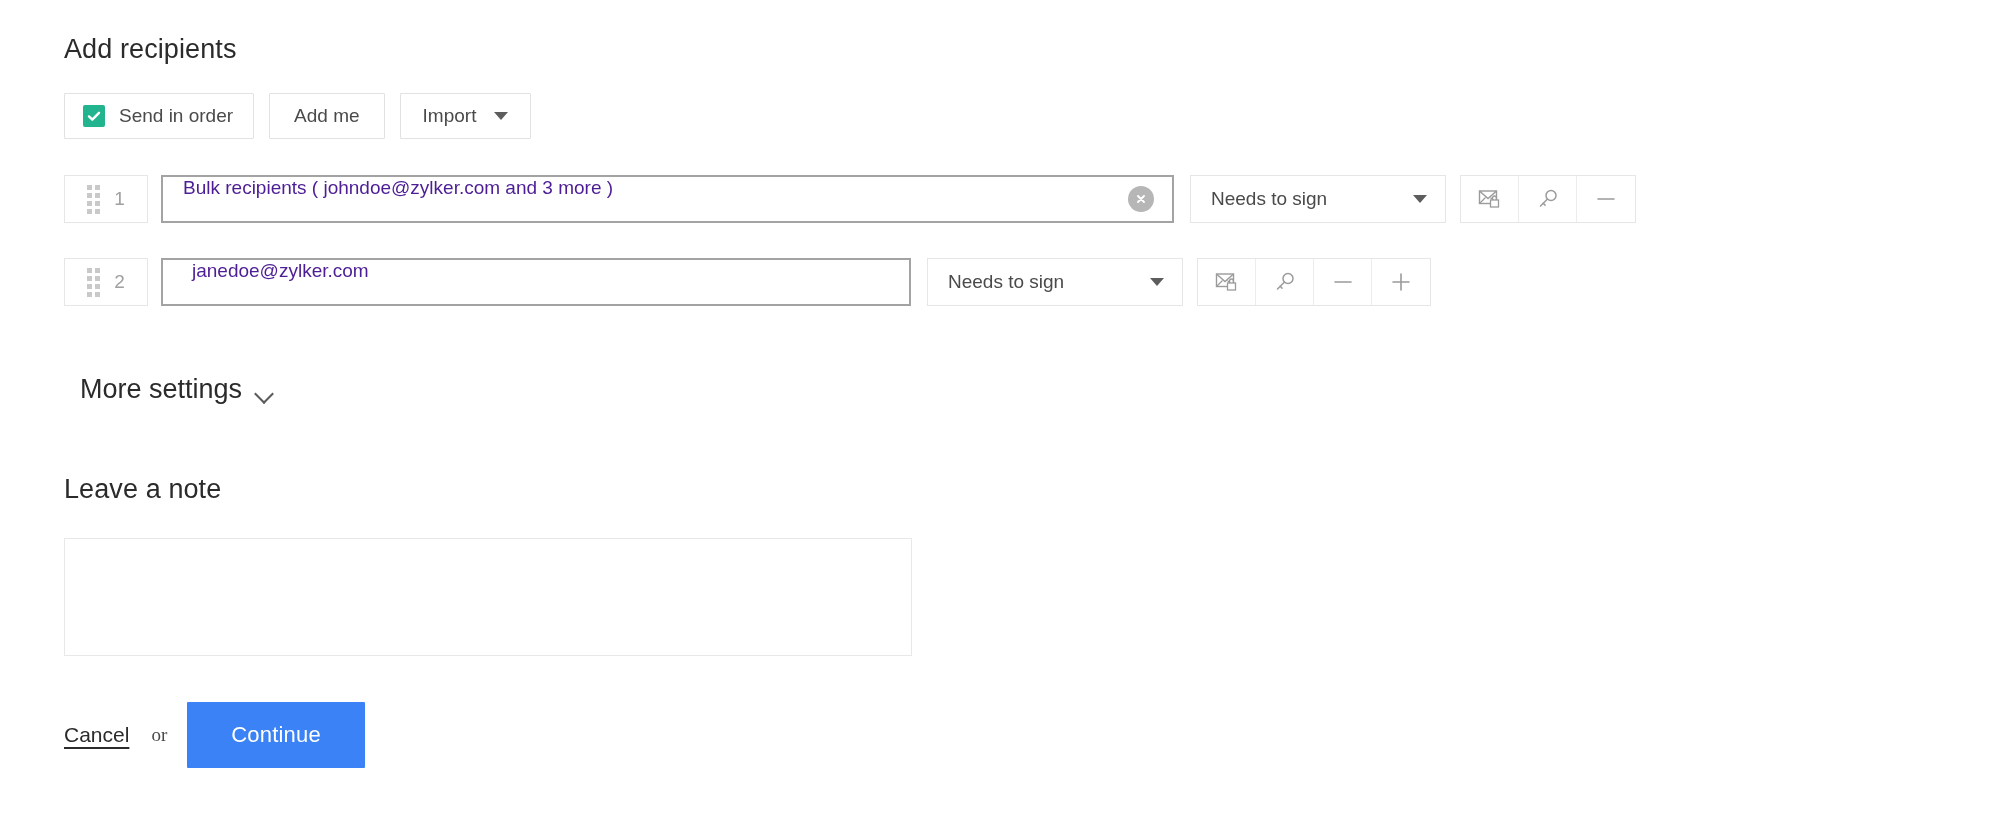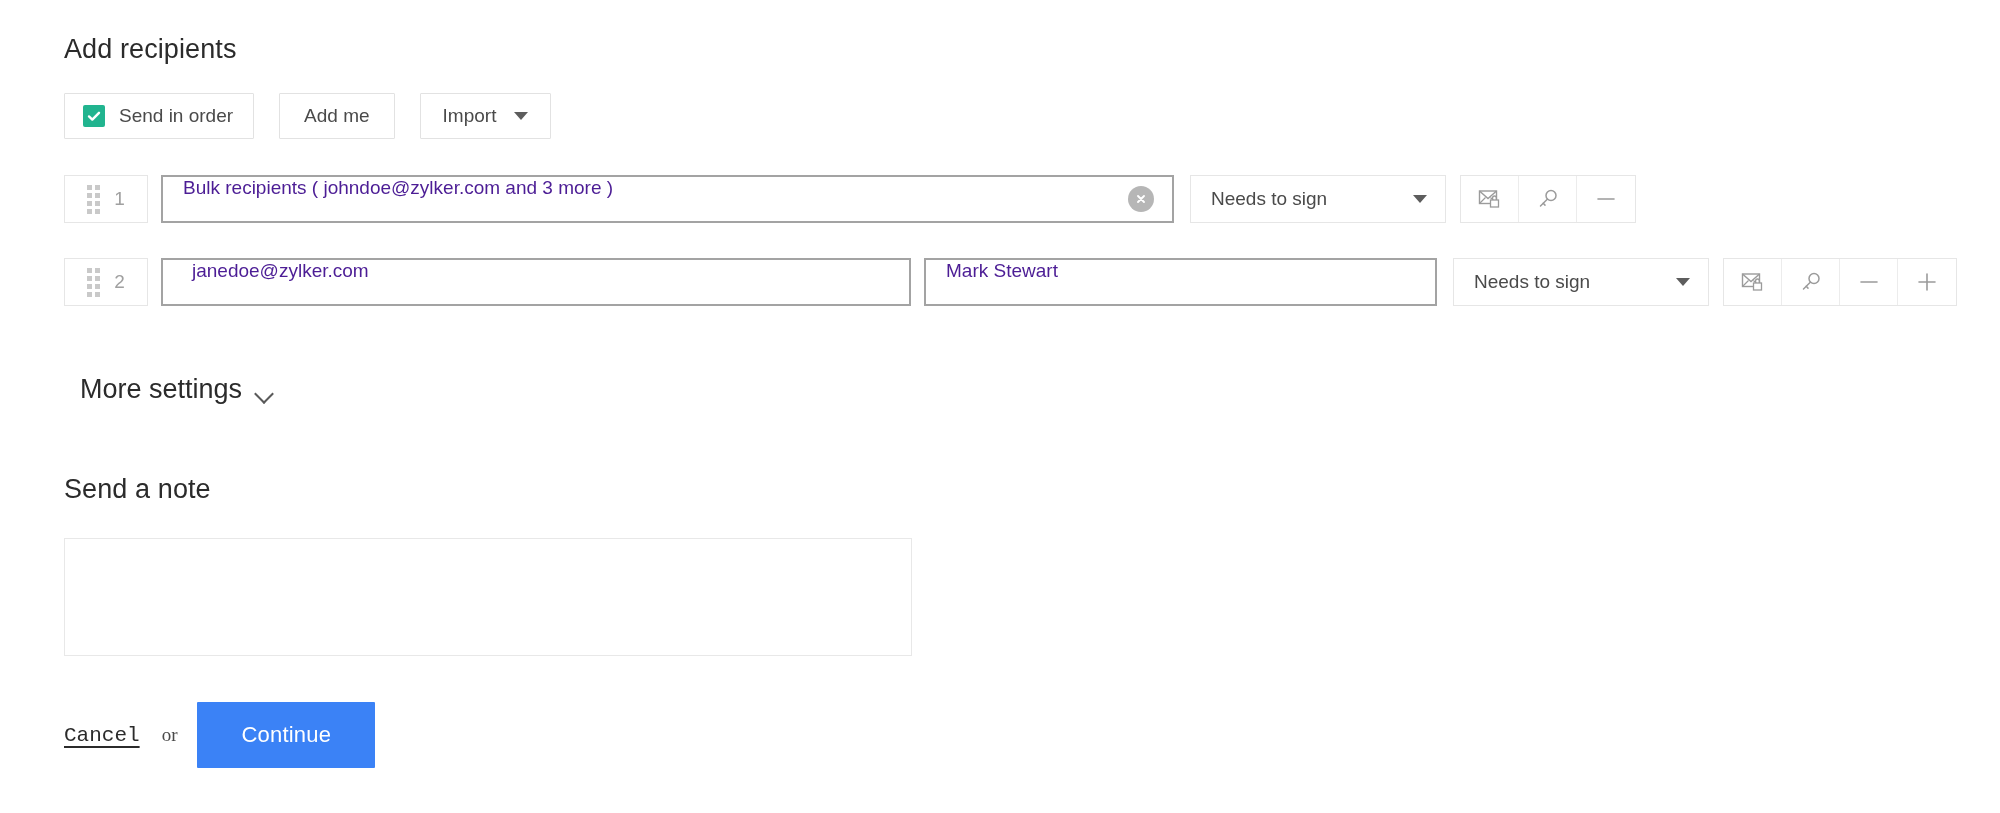--- a/index.html
+++ b/index.html
@@ -60,21 +60,21 @@
     border-left: 2px solid #5a5a5a;
     border-bottom: 2px solid #5a5a5a;
     transform: rotate(-45deg);
   }
 
   
   #toolbar {
     position: absolute;
     left: 64px; top: 93px;
     display: flex;
-    gap: 25px;
+    gap: 15px;
     border-radius: 17px;
   }
   .tb-btn {
     height: 46px;
     box-sizing: border-box;
     border: 1px solid #e2e2e2;
     background: #ffffff;
     display: flex;
     align-items: center;
     font-size: 19px;
@@ -237,21 +237,21 @@
   }
   #btn-cancel {
     font-size: 21px;
     color: #2b2b2b;
     text-decoration: underline;
     text-underline-offset: 5px;
     cursor: pointer;
     background: none;
     border: none;
     padding: 0;
-    font-family: Liberation Mono, monospace;
+    font-family: Liberation Sans, sans-serif;
   }
   #footer-or {
     font-size: 19px;
     color: #4a4a4a;
     margin: 0 20px 0 22px;
     font-family: Liberation Serif, serif;
   }
   #btn-continue {
     height: 66px;
     padding: 4px 44px;
@@ -362,23 +362,20 @@
           <i></i>
           <i></i>
       </span>
       <span class="row-num">2</span>
     </div>
 
     <div class="field" id="field-email-2">
       <span class="val">janedoe@zylker.com</span>
     </div>
 
-    <div class="field" id="field-name-2">
-      <span class="val">Mark Stewart</span>
-    </div>
 
     <div class="role-select">
       <span>Needs to sign</span>
       <span class="caret-down"></span>
     </div>
 
     <div class="icon-group">
       <div class="icon-btn">
         <svg width="24" height="22" viewBox="0 0 24 22" aria-hidden="true">
           <rect x="1.5" y="3" width="17" height="12.5" fill="none" stroke="#9b9b9b" stroke-width="1.4"></rect>
@@ -406,21 +403,21 @@
         </svg>
       </div>
     </div>
   </div>
 
   <div id="more-settings">
     <span class="ms-label">More settings</span>
     <span class="chev-down"></span>
   </div>
 
-  <div class="section-title" id="title-leave-note">Send a note</div>
+  <div class="section-title" id="title-leave-note">Leave a note</div>
 
   <textarea id="note-textarea" placeholder="" style=""></textarea>
 
   <div id="footer">
     <button id="btn-cancel">Cancel</button>
     <span id="footer-or">or</span>
     <button id="btn-continue">Continue</button>
   </div>
 
 </div>

